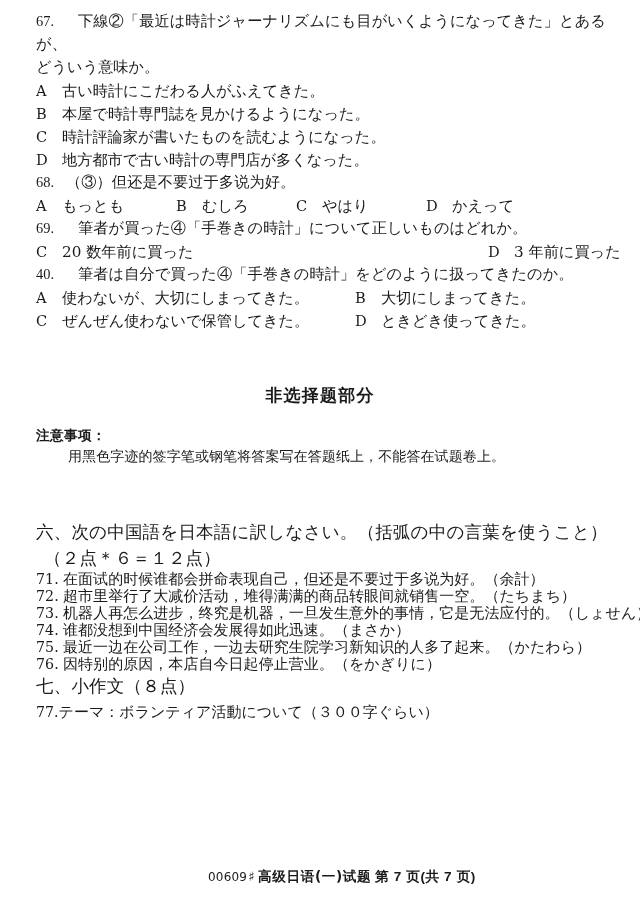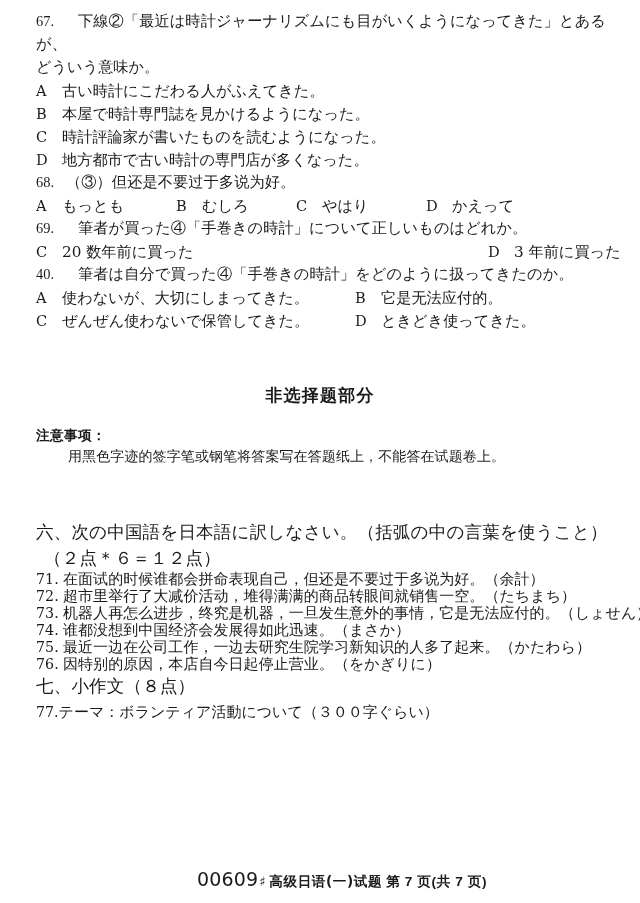--- a/index.html
+++ b/index.html
@@ -146,21 +146,21 @@
     left: 0;
     right: 0;
     top: 868px;
     text-align: center;
     font-size: 13.6px;
     letter-spacing: 0.6px;
     font-family: "DejaVu Serif", "Liberation Serif", serif;
   }
   .footer .code {
     font-family: "DejaVu Sans", "Liberation Sans", sans-serif;
-    font-size: 19px;
+    font-size: 12px;
     letter-spacing: 0.2px;
     margin-left: 44px;
   }
   .footer .sharp {
     font-family: "DejaVu Sans", "Liberation Sans", sans-serif;
     font-size: 13px;
     padding: 0 3px 0 1px;
   }
   .footer .ttl {
     font-family: "DejaVu Sans", "Liberation Sans", sans-serif;
@@ -213,21 +213,21 @@
   <div class="opt-row">
     <span class="opt col-a"><span class="mark">C</span><span>20 数年前に買った</span></span>
     <span class="opt col-b-wide"><span class="mark">D</span><span>3 年前に買った</span></span>
   </div>
 
   <div class="q-line">
     <span class="q-num q-num-w">40.</span><span>筆者は自分で買った④「手巻きの時計」をどのように扱ってきたのか。</span>
   </div>
   <div class="opt-row">
     <span class="opt col-a"><span class="mark">A</span><span>使わないが、大切にしまってきた。</span></span>
-    <span class="opt col-b"><span class="mark">B</span><span>它是无法应付的。</span></span>
+    <span class="opt col-b"><span class="mark">B</span><span>大切にしまってきた。</span></span>
   </div>
   <div class="opt-row">
     <span class="opt col-a"><span class="mark">C</span><span>ぜんぜん使わないで保管してきた。</span></span>
     <span class="opt col-b"><span class="mark">D</span><span>ときどき使ってきた。</span></span>
   </div>
 
   <div class="gap-big"></div>
 
   <div class="center-heading">非选择题部分</div>
 

